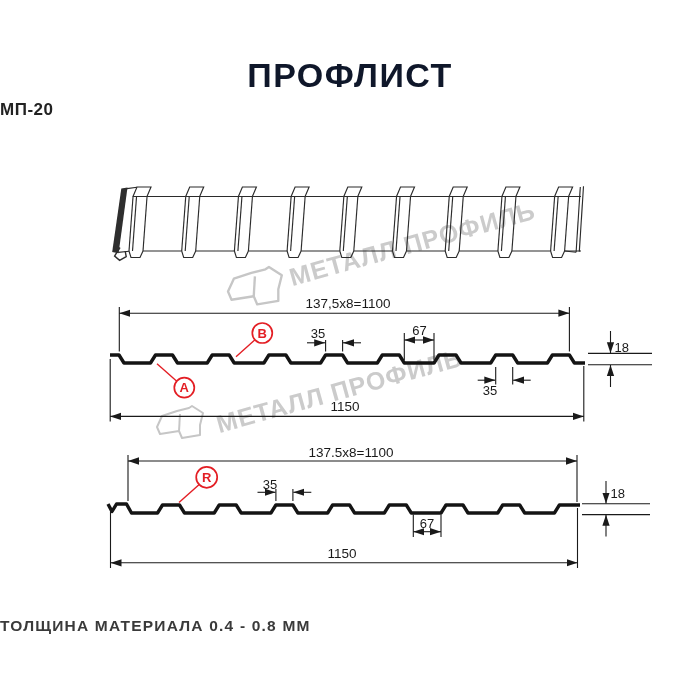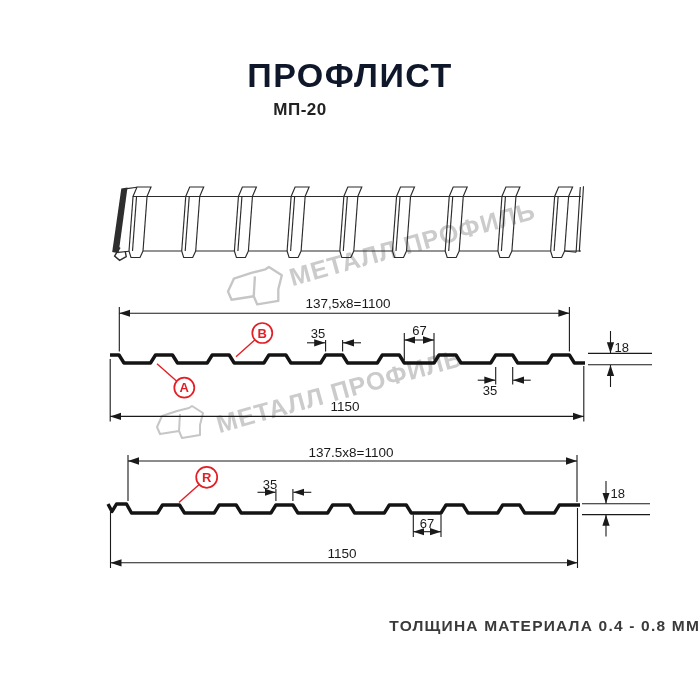--- a/index.html
+++ b/index.html
@@ -1,22 +1,22 @@
 <!DOCTYPE html>
 <html><head>
 <meta charset="utf-8">
 <style>
   html,body{margin:0;padding:0;background:#fff;}
   .canvas{position:relative;width:700px;height:700px;background:#ffffff;overflow:hidden;
           font-family:"Liberation Sans","DejaVu Sans",sans-serif;}
   .title{position:absolute;top:56px;left:0;width:700px;text-align:center;
          font-size:34px;font-weight:700;letter-spacing:1.5px;color:#0f172a;z-index:3;}
-  .subtitle{position:absolute;top:100px;left:0;width:600px;text-align:center;
+  .subtitle{position:absolute;top:100px;left:0;width:600px;text-align:left;
             font-size:17px;font-weight:600;letter-spacing:.5px;color:#222;z-index:3;}
-  .footer{position:absolute;top:617px;left:0;width:700px;text-align:right;
+  .footer{position:absolute;top:617px;left:0;width:700px;text-align:left;
           font-size:15.5px;font-weight:600;letter-spacing:1.2px;color:#3a3a3a;z-index:3;}
   .wm{position:absolute;white-space:nowrap;color:#cbcbcb;font-weight:600;font-size:25px;
       letter-spacing:1px;transform:rotate(-15.5deg);transform-origin:0 0;z-index:1;}
   .wm1{left:286px;top:264px;}
   .wm2{left:213px;top:411px;}
   svg.draw{position:absolute;left:0;top:0;z-index:2;}
   svg text{font-family:"Liberation Sans","DejaVu Sans",sans-serif;fill:#1a1a1a;}
   .dim-big{font-size:13.5px;}
   .dim-small{font-size:13px;}
   .marker-letter{font-size:13px;font-weight:700;fill:#e31e24;}

